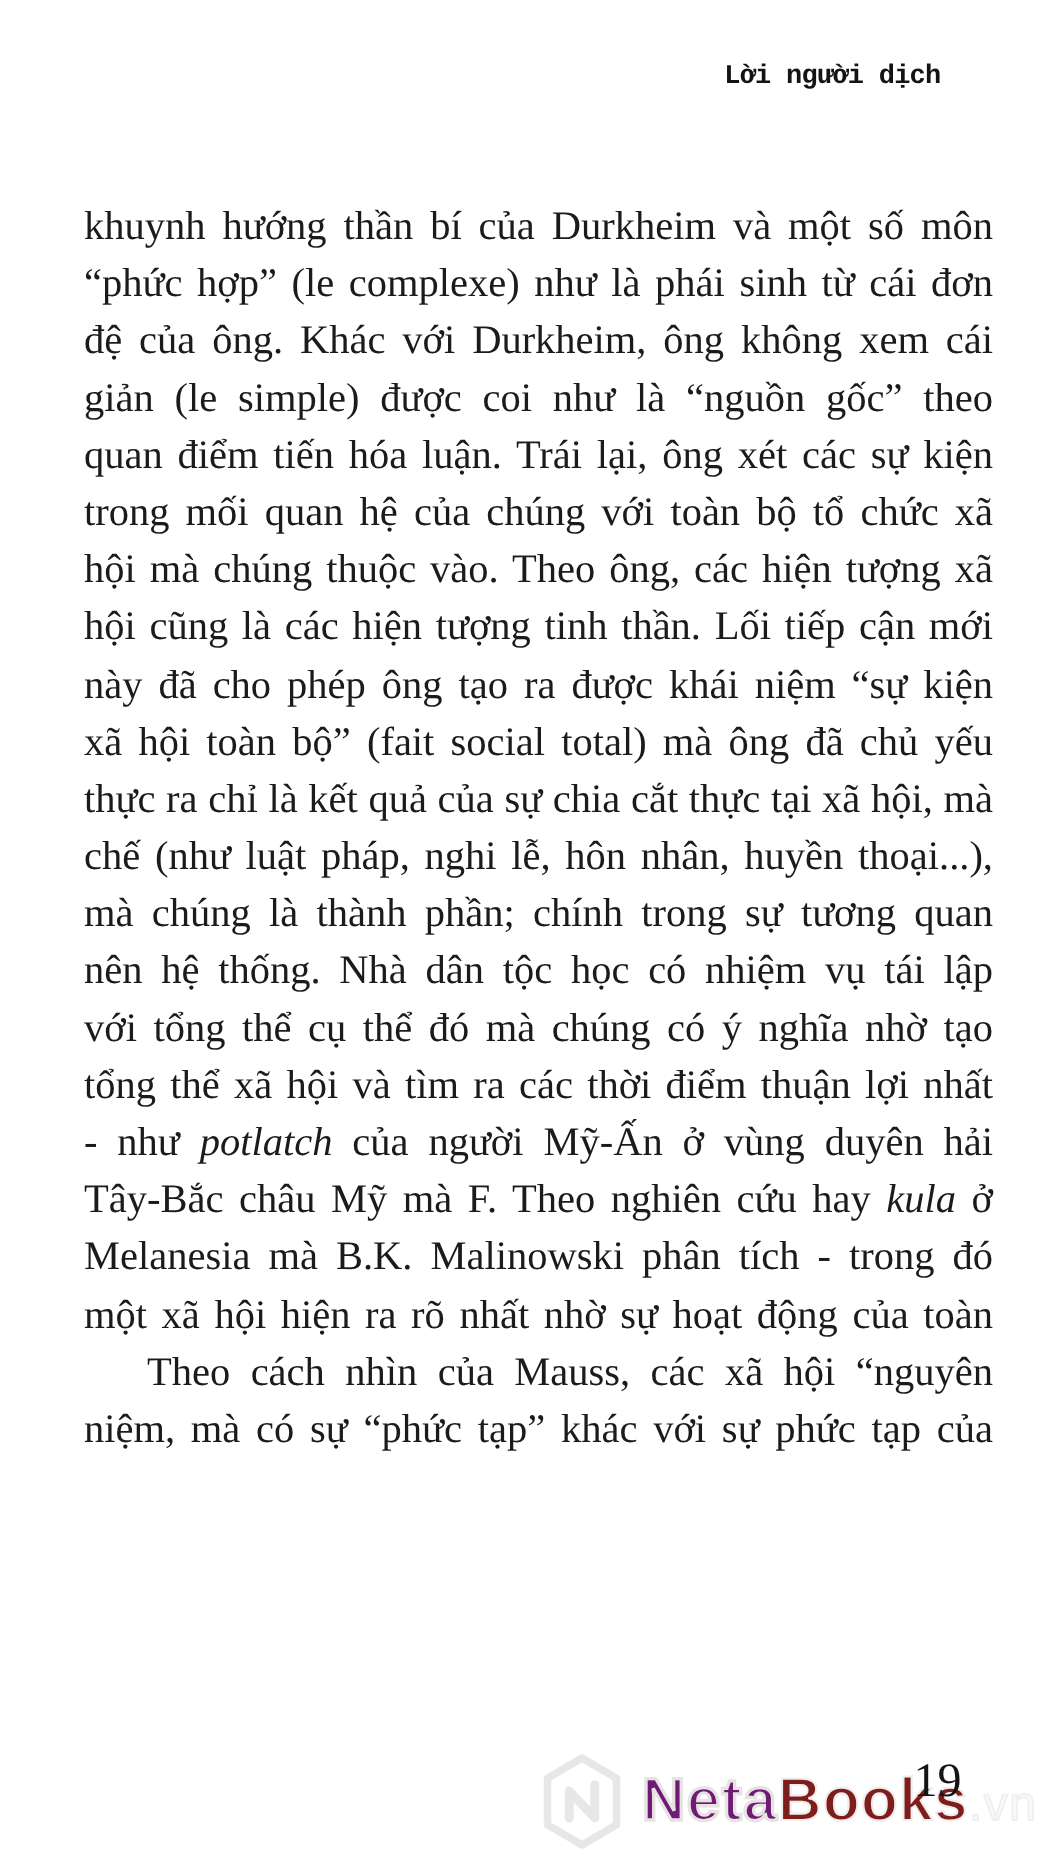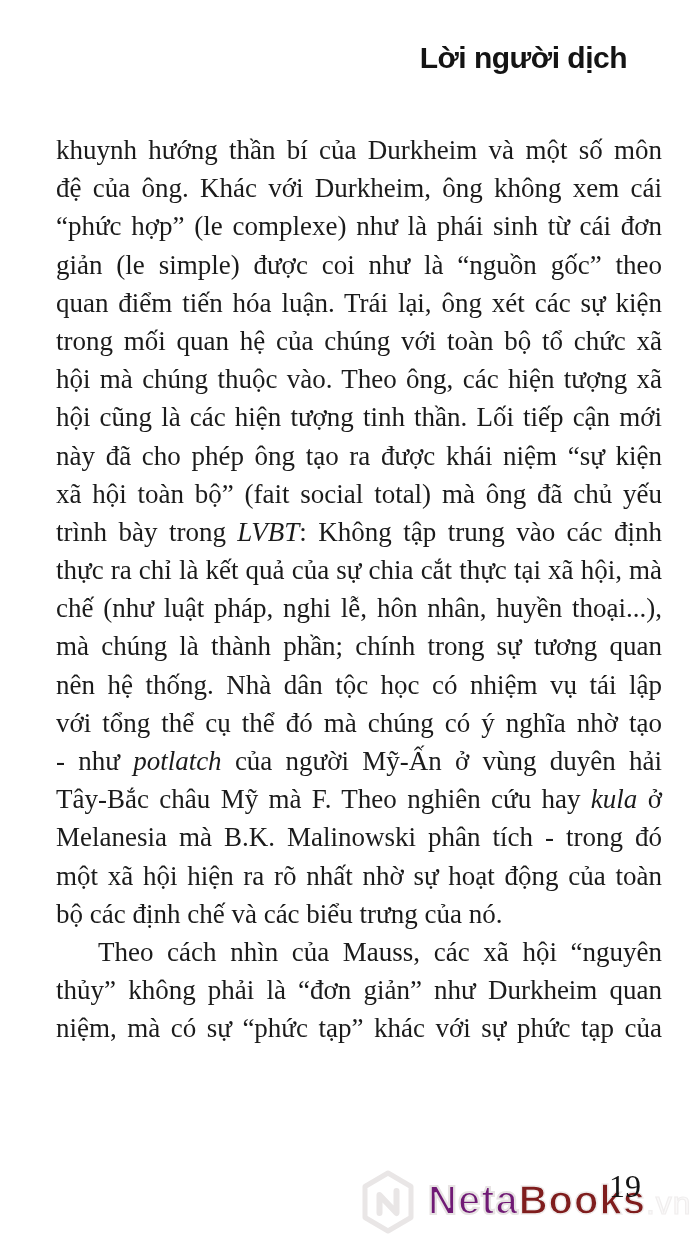--- a/index.html
+++ b/index.html
@@ -7,22 +7,22 @@
     position:relative;
     width:700px; height:1246px;
     background:#ffffff;
     overflow:hidden;
     font-family:"Liberation Serif", serif;
     color:#1b1b1b;
   }
   .running-header {
     position:absolute;
     top:41px; right:73px;
-    font-family:Liberation Sans, sans-serif;
-    font-size:30px;
+    font-family:Liberation Mono, monospace;
+    font-size:18px;
     font-weight:600;
     letter-spacing:-0.5px;
     color:#141414;
   }
   .body-text {
     position:absolute;
     left:56px; top:131px;
     width:606px;
     font-size:27px;
   }
@@ -65,42 +65,40 @@
 </style>
 </head>
 <body>
 
 <div class="page">
 
   <div class="running-header">Lời người dịch</div>
 
   <main class="body-text">
       <div class="line"><span>khuynh hướng thần bí của Durkheim và một số môn</span></div>
+      <div class="line"><span>“phức hợp” (le complexe) như là phái sinh từ cái đơn</span></div>
       <div class="line"><span>đệ của ông. Khác với Durkheim, ông không xem cái</span></div>
-      <div class="line"><span>“phức hợp” (le complexe) như là phái sinh từ cái đơn</span></div>
       <div class="line"><span>giản (le simple) được coi như là “nguồn gốc” theo</span></div>
       <div class="line"><span>quan điểm tiến hóa luận. Trái lại, ông xét các sự kiện</span></div>
       <div class="line"><span>trong mối quan hệ của chúng với toàn bộ tổ chức xã</span></div>
       <div class="line"><span>hội mà chúng thuộc vào. Theo ông, các hiện tượng xã</span></div>
       <div class="line"><span>hội cũng là các hiện tượng tinh thần. Lối tiếp cận mới</span></div>
       <div class="line"><span>này đã cho phép ông tạo ra được khái niệm “sự kiện</span></div>
       <div class="line"><span>xã hội toàn bộ” (fait social total) mà ông đã chủ yếu</span></div>
-      <div class="line"><span>trình bày trong </span><em>LVBT</em><span>: Không tập trung vào các định</span></div>
       <div class="line"><span>thực ra chỉ là kết quả của sự chia cắt thực tại xã hội, mà</span></div>
       <div class="line"><span>chế (như luật pháp, nghi lễ, hôn nhân, huyền thoại...),</span></div>
       <div class="line"><span>mà chúng là thành phần; chính trong sự tương quan</span></div>
       <div class="line"><span>nên hệ thống. Nhà dân tộc học có nhiệm vụ tái lập</span></div>
       <div class="line"><span>với tổng thể cụ thể đó mà chúng có ý nghĩa nhờ tạo</span></div>
+      <div class="line"><span>tổng thể xã hội và tìm ra các thời điểm thuận lợi nhất</span></div>
       <div class="line"><span>- như </span><em>potlatch</em><span> của người Mỹ-Ấn ở vùng duyên hải</span></div>
       <div class="line"><span>Tây-Bắc châu Mỹ mà F. Theo nghiên cứu hay </span><em>kula</em><span> ở</span></div>
       <div class="line"><span>Melanesia mà B.K. Malinowski phân tích - trong đó</span></div>
       <div class="line"><span>một xã hội hiện ra rõ nhất nhờ sự hoạt động của toàn</span></div>
-      <div class="line para-end"><span>bộ các định chế và các biểu trưng của nó.</span></div>
       <div class="line indented"><span>Theo cách nhìn của Mauss, các xã hội “nguyên</span></div>
-      <div class="line"><span>thủy” không phải là “đơn giản” như Durkheim quan</span></div>
       <div class="line"><span>niệm, mà có sự “phức tạp” khác với sự phức tạp của</span></div>
     </main>
 
   <div class="watermark">
     <svg class="wm-logo" width="56" height="64" viewBox="0 0 56 64" fill="none" xmlns="http://www.w3.org/2000/svg">
       <path d="M28 3 L51 16.5 L51 47.5 L28 61 L5 47.5 L5 16.5 Z" stroke="#e9e6e6" stroke-width="5" stroke-linejoin="round" fill="none"></path>
       <path d="M19.5 43 L19.5 25 L36.5 43 L36.5 21" stroke="#e9e6e6" stroke-width="6" stroke-linejoin="round" stroke-linecap="round" fill="none"></path>
     </svg>
     <span class="wm-text">
       <span class="wm-bold">Neta</span><span class="wm-light">Books</span><span class="wm-tld">.vn</span>

